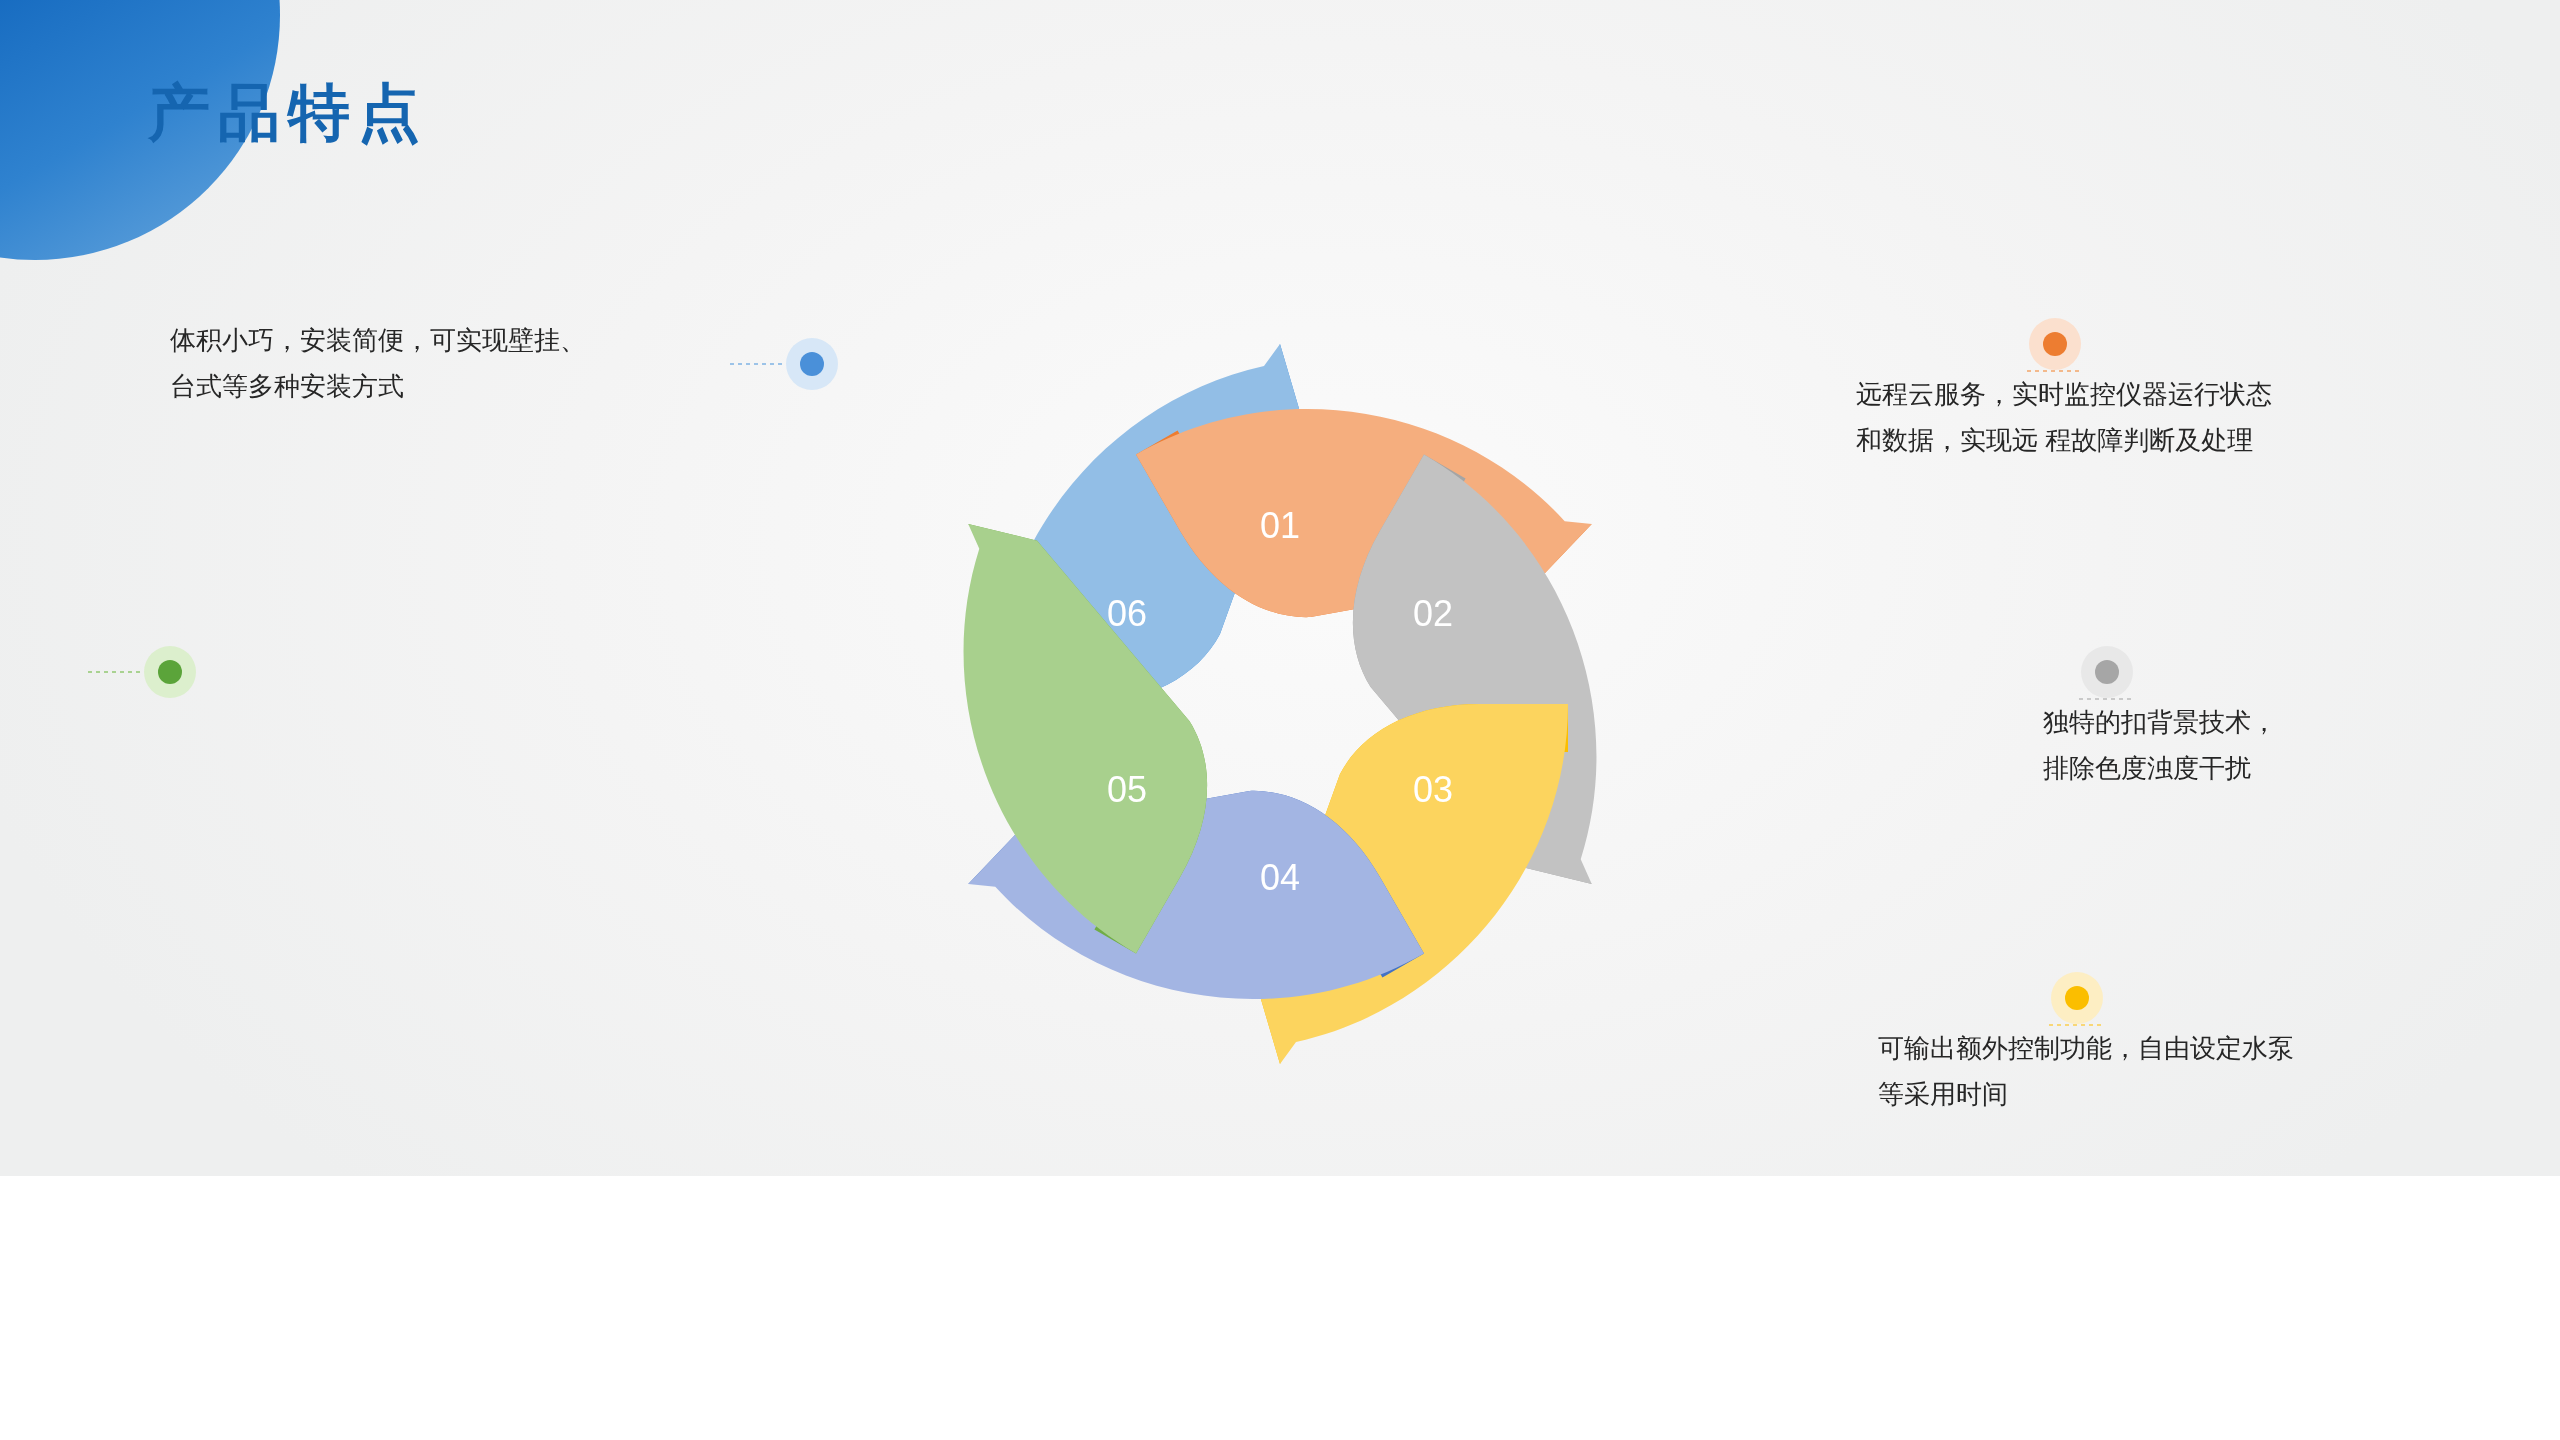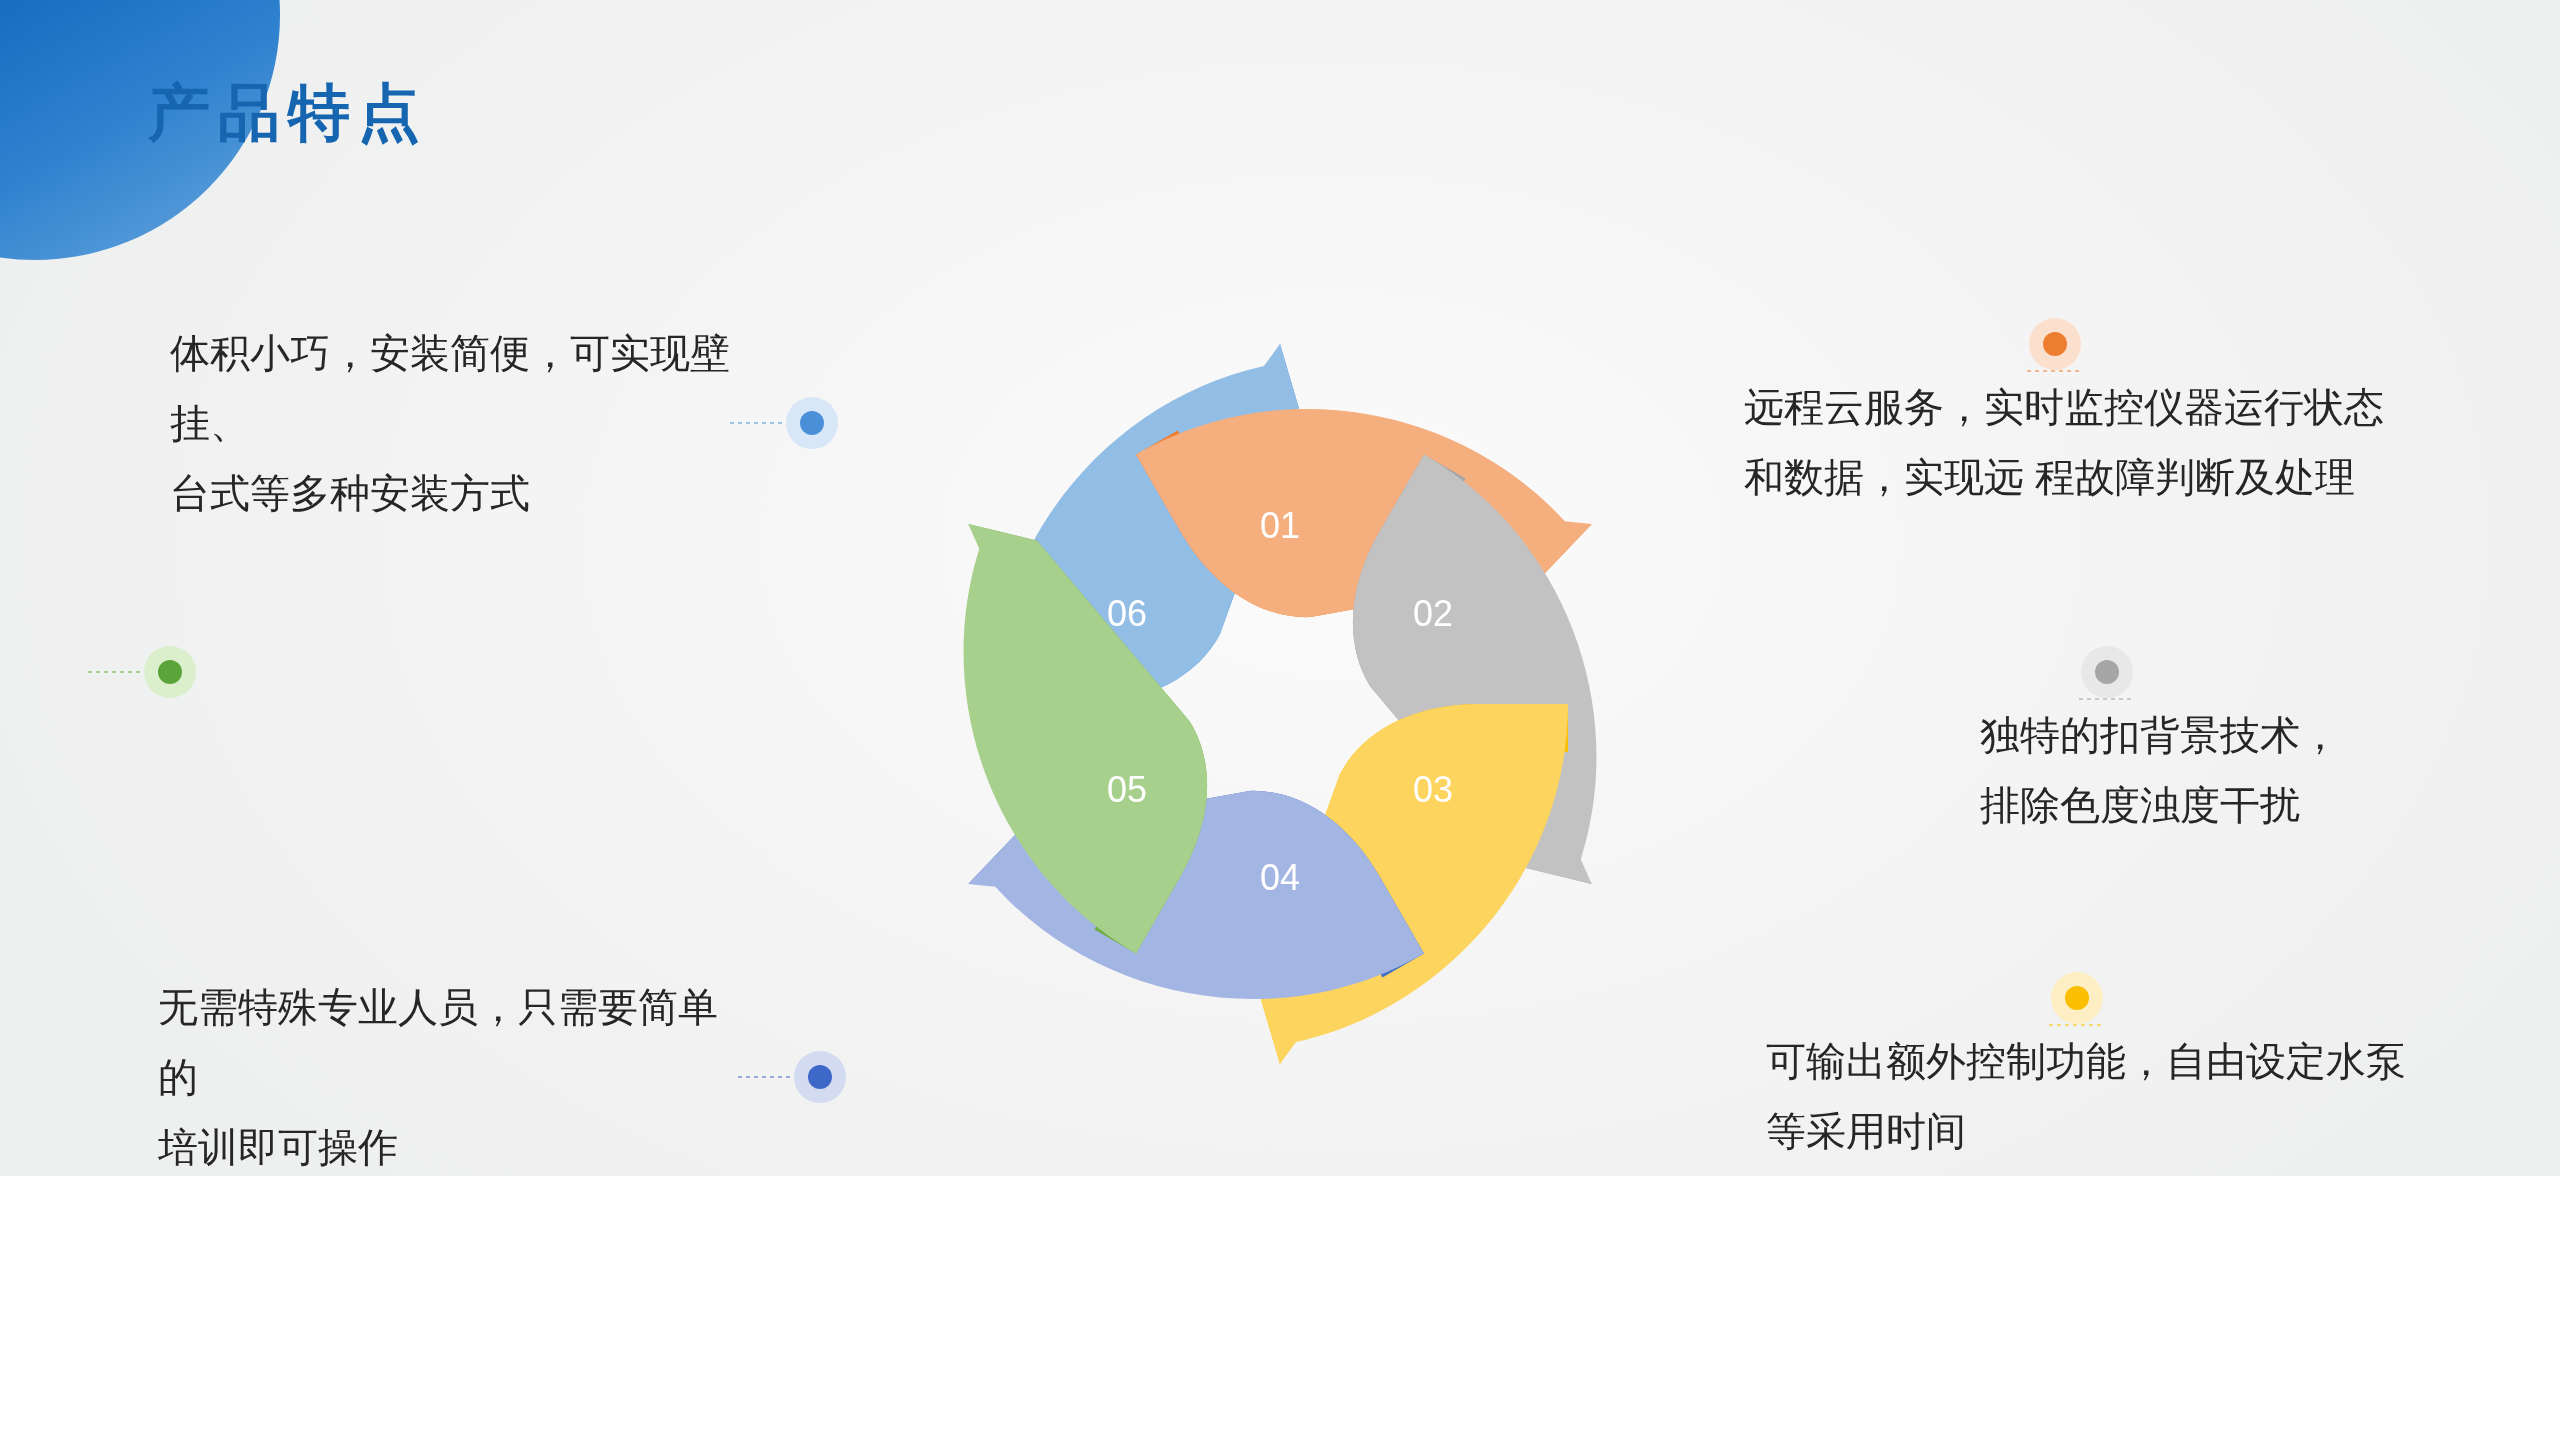--- a/index.html
+++ b/index.html
@@ -67,21 +67,21 @@
   
   .callout {
     position: absolute;
     display: flex;
     align-items: center;
   }
   .callout.left  { flex-direction: row; }
   .callout.right { flex-direction: column; }
 
   .callout-text {
-    font-size: 40px;
+    font-size: 26px;
     line-height: 1.75;
     color: #262626;
     white-space: pre-line;
   }
   .callout.left .callout-text  { text-align: left; }
   .callout.right .callout-text { text-align: left; }
 
   .dotted {
     height: 2px;
     flex: none;
@@ -300,28 +300,20 @@
     </div>
   </div>
 
   <div class="callout left" id="callout-06">
     <div class="dotted" style="width:56px; color:#A9D291;"></div>
     <div class="dot-wrap" style="background:#DCEFCD;">
       <div class="dot-inner" style="background:#5BA43A;"></div>
     </div>
   </div>
 
-  <div class="callout left" id="callout-05">
-    <div class="callout-text" style="width:580px;">无需特殊专业人员，只需要简单的
-培训即可操作</div>
-    <div class="dotted" style="width:56px; color:#9CADDD;"></div>
-    <div class="dot-wrap" style="background:#D2DBF0;">
-      <div class="dot-inner" style="background:#3E68C8;"></div>
-    </div>
-  </div>
 
   <div class="callout right" id="callout-02">
     <div class="dot-wrap" style="background:#FBE0CE;">
       <div class="dot-inner" style="background:#ED7D31;"></div>
     </div>
     <div class="dotted" style="width:56px; color:#F3B98C;"></div>
     <div class="callout-text" style="margin-left:18px;">远程云服务，实时监控仪器运行状态
 和数据，实现远 程故障判断及处理</div>
   </div>
 

